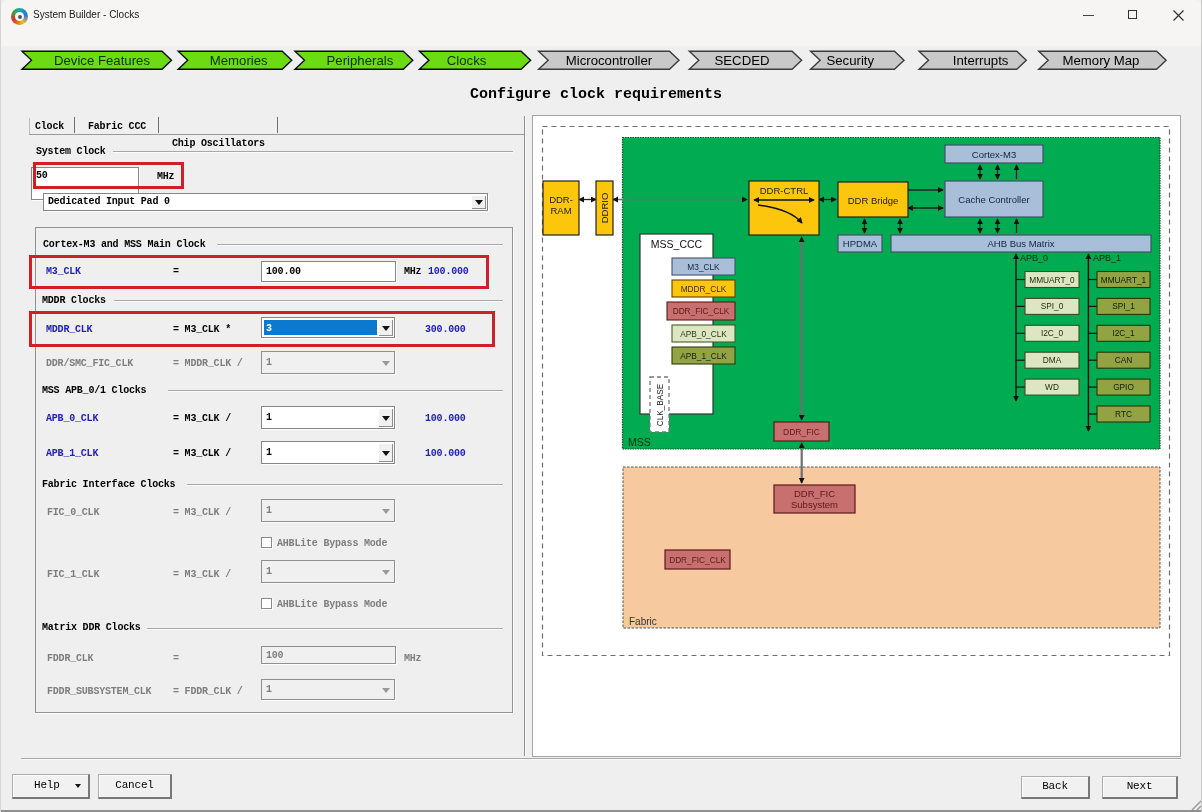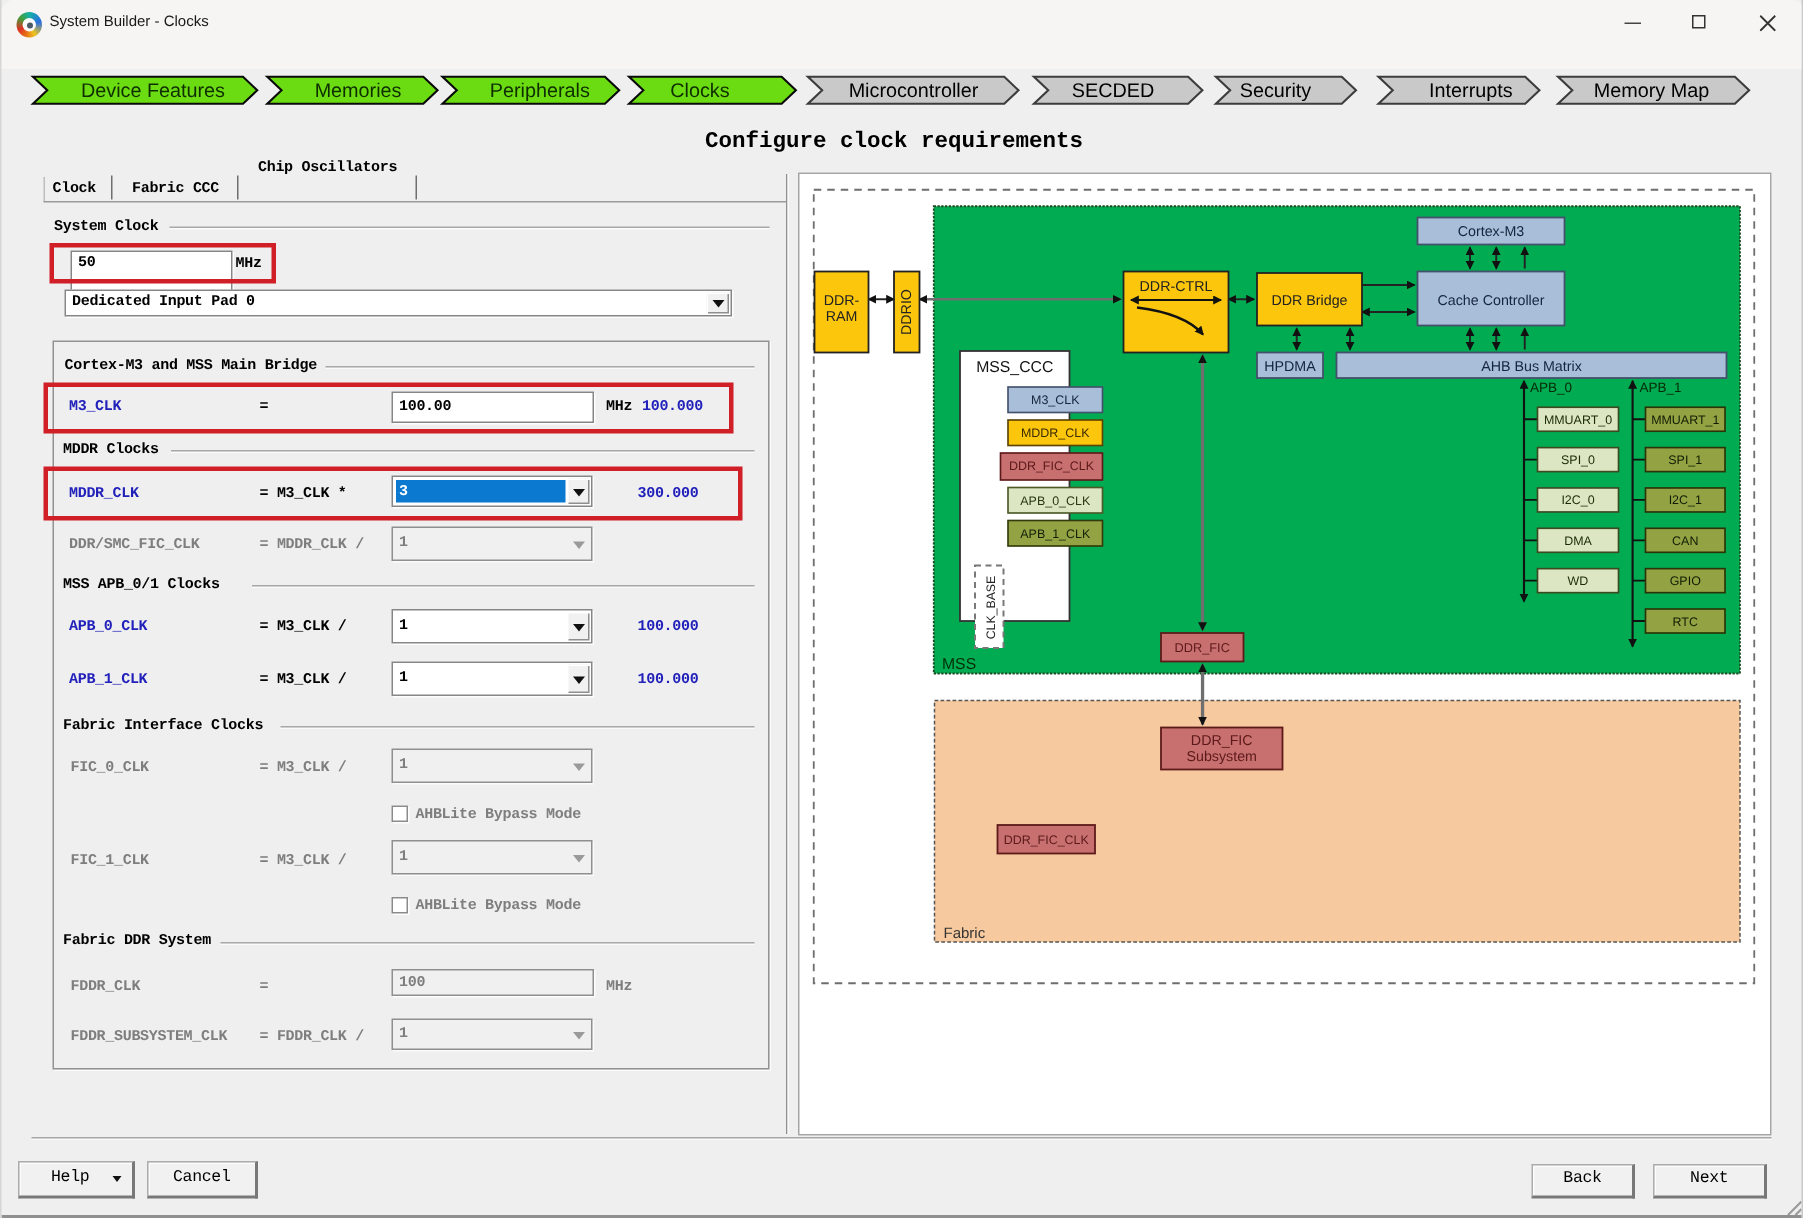--- a/index.html
+++ b/index.html
@@ -68,37 +68,37 @@
 <div class="btn" style="left:97px;top:774px;width:74px;height:25px;line-height:21px">Cancel</div>
 <div class="btn" style="left:1020px;top:776px;width:69px;height:23px;line-height:19px">Back</div>
 <div class="btn" style="left:1101px;top:776px;width:76px;height:23px;line-height:19px">Next</div>
 <svg class="abs" style="left:1189px;top:799px" width="12" height="12">
     <path d="M11,2 L2,11 M11,7 L7,11" stroke="#9a9a9a" stroke-width="1.5"></path>
   </svg>
 <div class="abs" style="left:0;top:810px;width:1202px;height:2px;background:#8f8f8f"></div>
 
 <div class="t" style="left:34px;top:121px">Clock</div>
 <div class="t" style="left:87px;top:121px">Fabric CCC</div>
-<div class="t" style="left:171px;top:107px">Chip Oscillators</div>
+<div class="t" style="left:171px;top:138px">Chip Oscillators</div>
 <div class="abs" style="left:73px;top:117px;width:1px;height:16px;background:#6f6f6f"></div>
 <div class="abs" style="left:157px;top:117px;width:1px;height:16px;background:#6f6f6f"></div>
 <div class="abs" style="left:276px;top:117px;width:1px;height:16px;background:#6f6f6f"></div>
 <div class="abs" style="left:28px;top:134px;width:495px;height:1px;background:#9a9a9a"></div>
 <div class="abs" style="left:28px;top:118px;width:1px;height:16px;background:#bdbdbd"></div>
 
 <div class="t" style="left:35px;top:146px">System Clock</div>
 <div class="gline" style="left:112px;top:151px;width:400px"></div>
-<div class="inp" style="left:46px;top:167px;width:108px;height:33px">50</div>
+<div class="inp" style="left:30px;top:167px;width:108px;height:33px">50</div>
 <div class="t" style="left:156px;top:171px">MHz</div>
 <div class="redbox" style="left:32px;top:162px;width:151px;height:27px"></div>
 <div class="combo" style="left:42px;top:193px;width:445px;height:18px;padding-top:2px">Dedicated Input Pad 0<span class="cbtn"><span class="tri"></span></span></div>
 
 <div class="abs" style="left:34px;top:227px;width:478px;height:486px;border:1px solid #929292;box-shadow:1px 1px 0 #fcfcfc"></div>
 
-<div class="t" style="left:42px;top:239px">Cortex-M3 and MSS Main Bridge</div>
+<div class="t" style="left:42px;top:239px">Cortex-M3 and MSS Main Clock</div>
 <div class="gline" style="left:216px;top:244px;width:286px"></div>
 <div class="t blue" style="left:45px;top:266px">M3_CLK</div>
 <div class="t" style="left:172px;top:266px">=</div>
 <div class="inp" style="left:260px;top:261px;width:135px;height:21px;padding-top:4px">100.00</div>
 <div class="t" style="left:403px;top:266px">MHz</div>
 <div class="t blue" style="left:427px;top:266px">100.000</div>
 <div class="redbox" style="left:28px;top:255px;width:460px;height:34px"></div>
 
 <div class="t" style="left:41px;top:295px">MDDR Clocks</div>
 <div class="gline" style="left:113px;top:300px;width:389px"></div>
@@ -132,21 +132,21 @@
 <div class="t dis" style="left:172px;top:507px">= M3_CLK /</div>
 <div class="combo off" style="left:260px;top:499px;width:134px;height:23px;padding-top:5px">1<span class="cbtn flat"><span class="tri gray"></span></span></div>
 <div class="cb" style="left:260px;top:537px"></div>
 <div class="t dis" style="left:276px;top:538px">AHBLite Bypass Mode</div>
 <div class="t dis" style="left:46px;top:569px">FIC_1_CLK</div>
 <div class="t dis" style="left:172px;top:569px">= M3_CLK /</div>
 <div class="combo off" style="left:260px;top:560px;width:134px;height:23px;padding-top:5px">1<span class="cbtn flat"><span class="tri gray"></span></span></div>
 <div class="cb" style="left:260px;top:598px"></div>
 <div class="t dis" style="left:276px;top:599px">AHBLite Bypass Mode</div>
 
-<div class="t" style="left:41px;top:622px">Fabric DDR System</div>
+<div class="t" style="left:41px;top:622px">Matrix DDR Clocks</div>
 <div class="gline" style="left:146px;top:628px;width:356px"></div>
 <div class="t dis" style="left:46px;top:653px">FDDR_CLK</div>
 <div class="t dis" style="left:172px;top:653px">=</div>
 <div class="inp off" style="left:260px;top:646px;width:135px;height:18px;padding-top:3px">100</div>
 <div class="t dis" style="left:403px;top:653px">MHz</div>
 <div class="t dis" style="left:46px;top:686px">FDDR_SUBSYSTEM_CLK</div>
 <div class="t dis" style="left:172px;top:686px">= FDDR_CLK /</div>
 <div class="combo off" style="left:260px;top:679px;width:134px;height:21px;padding-top:4px">1<span class="cbtn flat"><span class="tri gray"></span></span></div>
 
 <div class="abs" style="left:531px;top:115px;width:649px;height:642px;background:#fff;border:1px solid #a5a5a5"></div>

